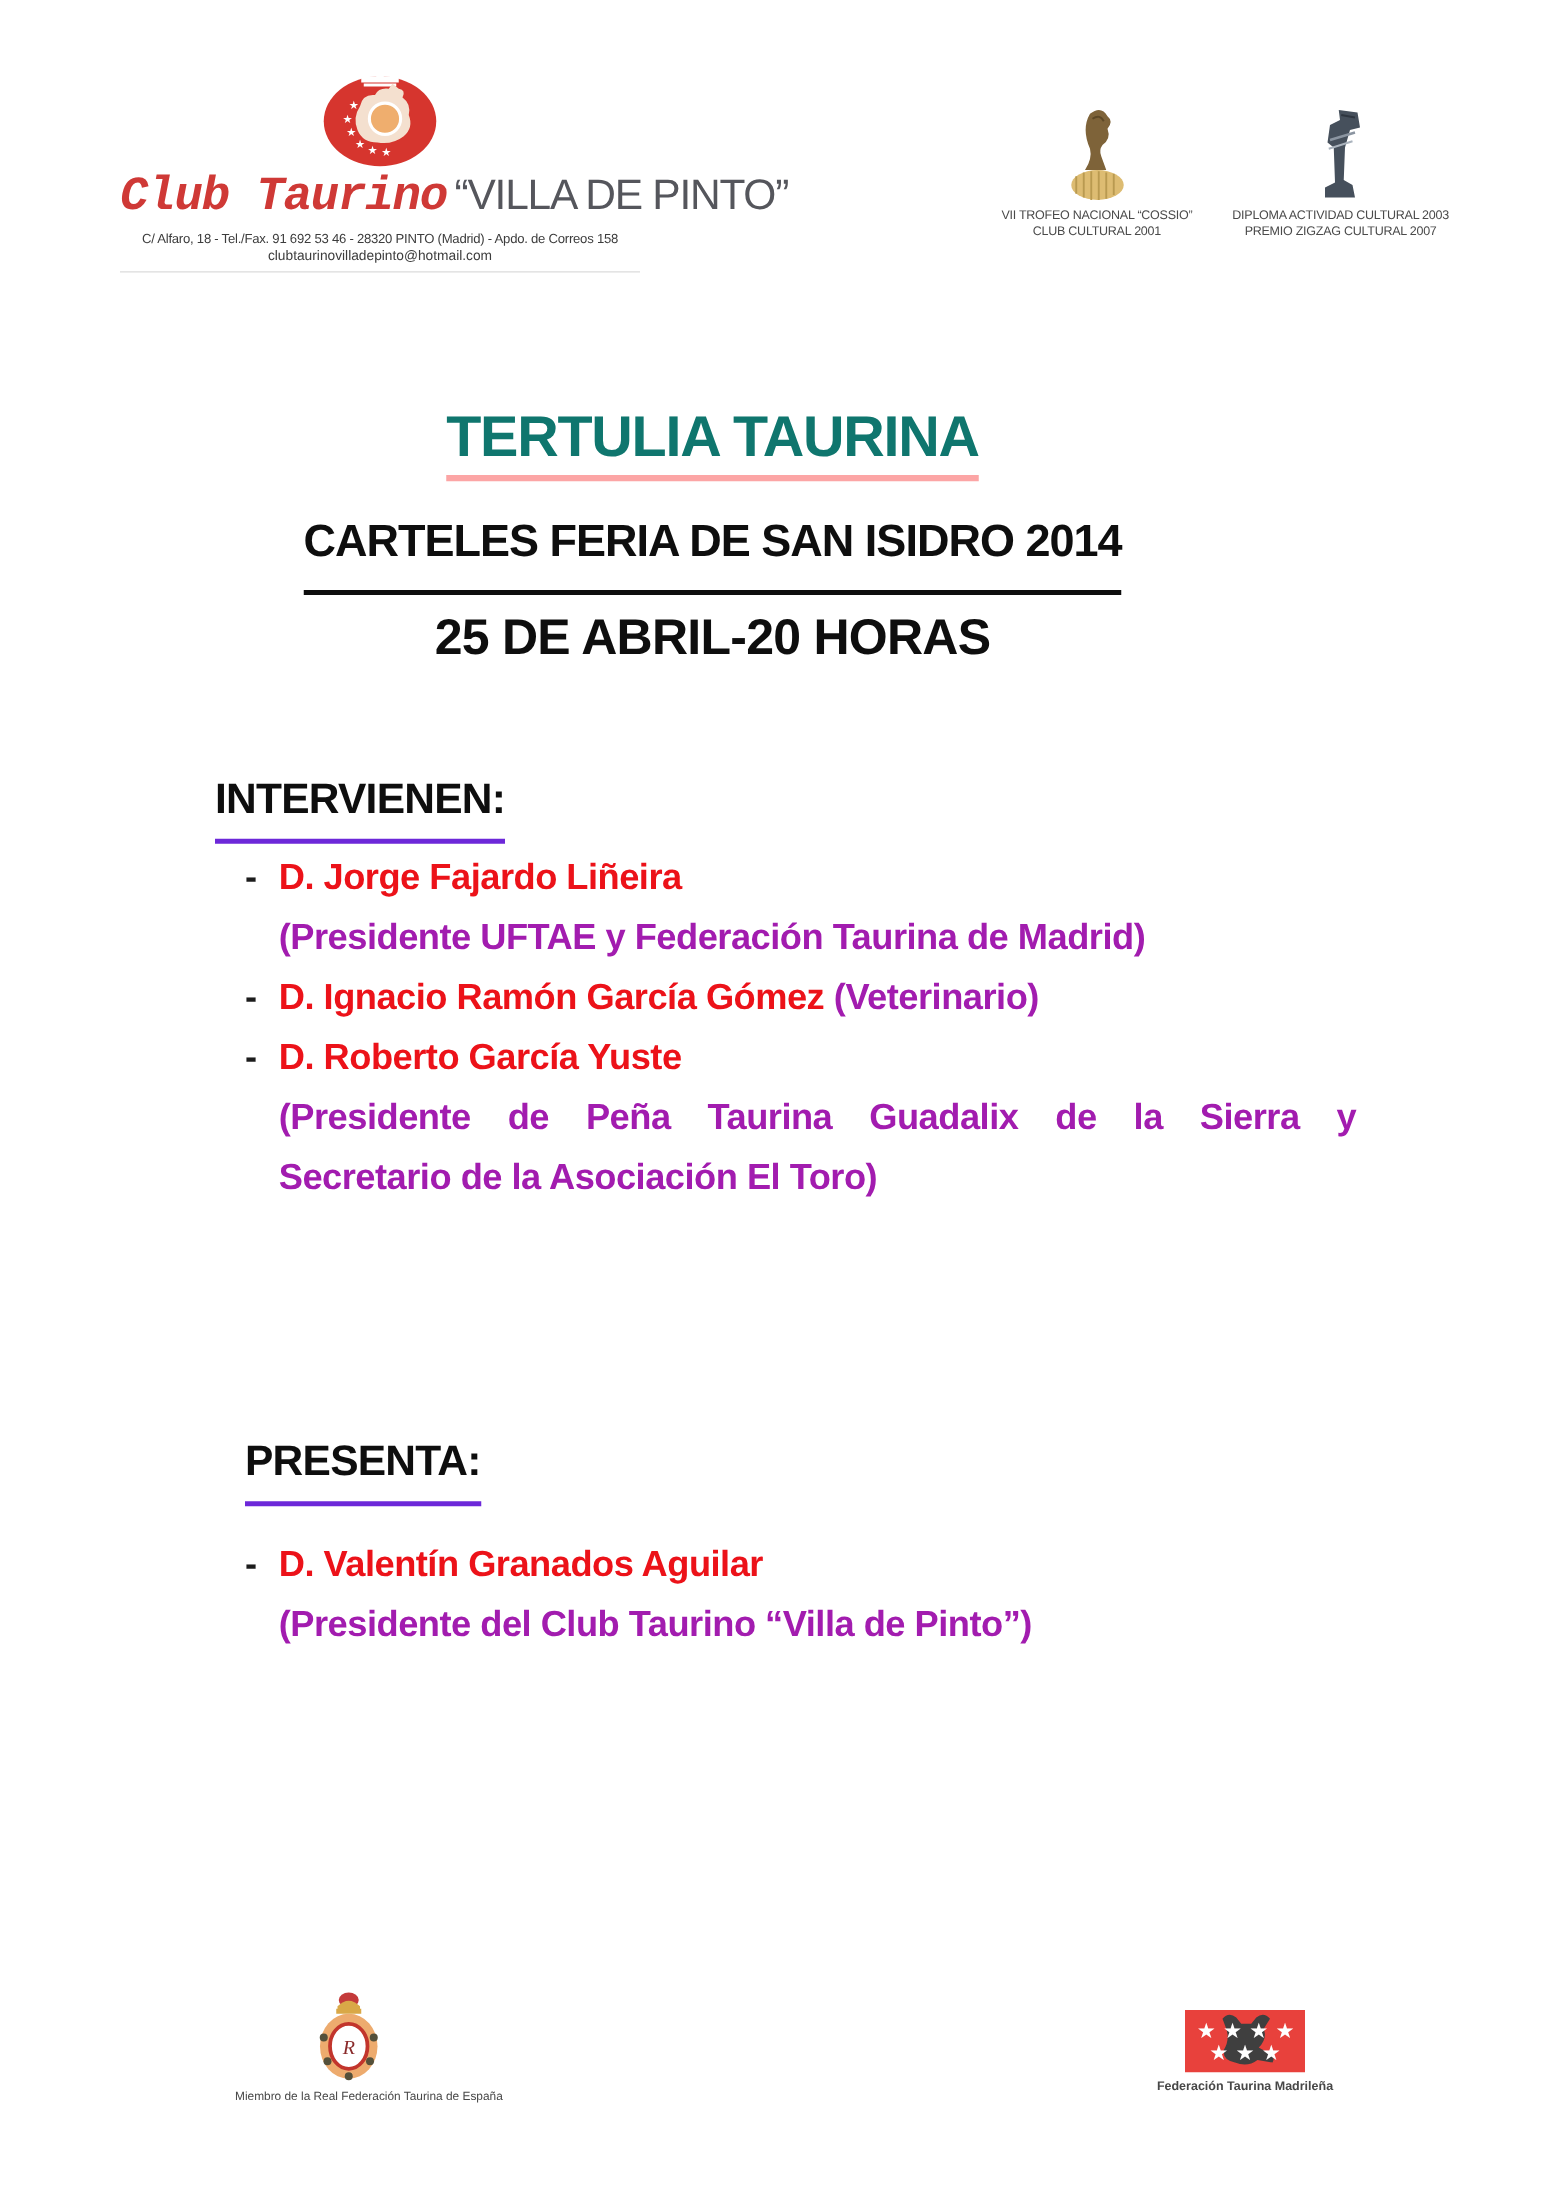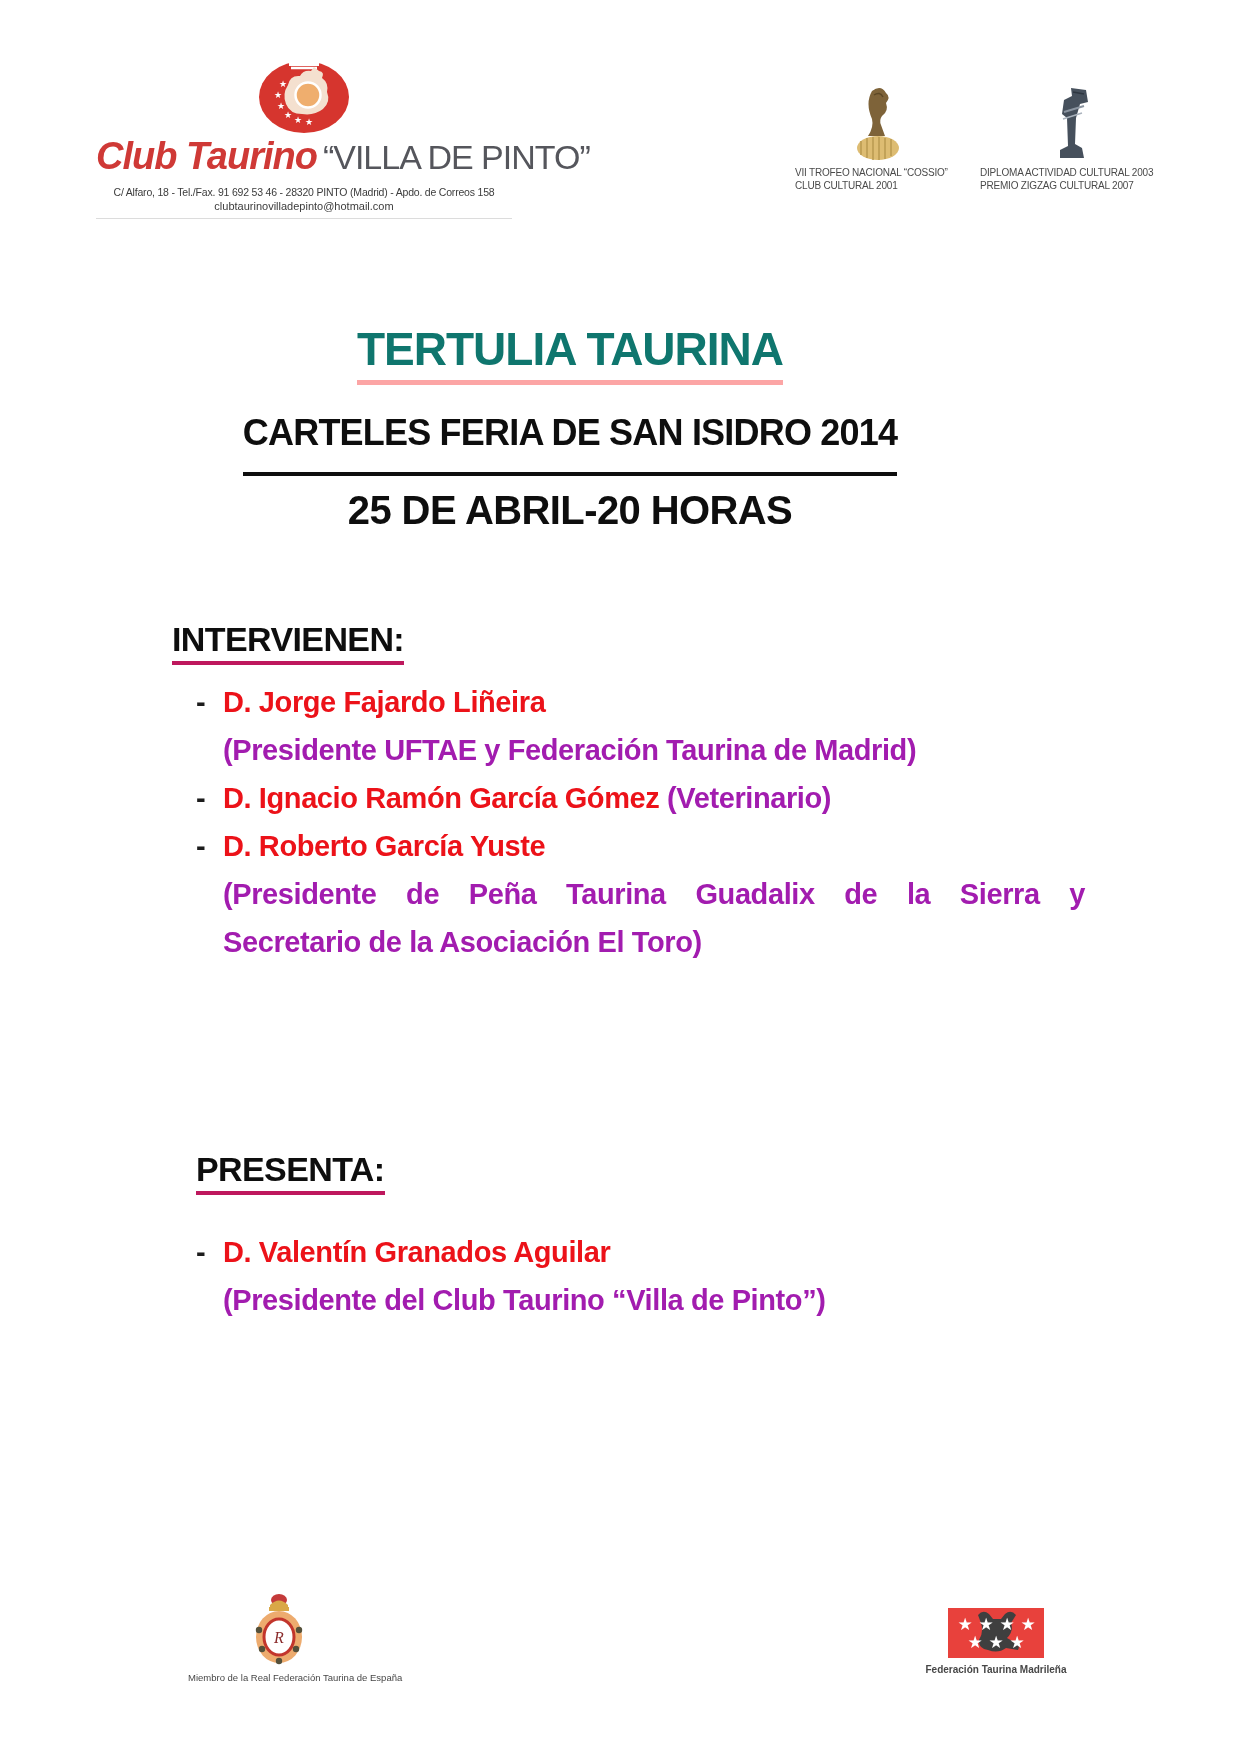--- a/index.html
+++ b/index.html
@@ -14,32 +14,32 @@
   
   .hdr-left{
     position:absolute;left:96px;top:52px;width:416px;
     text-align:center;
     border-bottom:1px solid #dcdcdc;
     padding-bottom:6px;
   }
   .club-logo{display:block;margin:0 auto 4px auto;}
   .club-nameline{white-space:nowrap;line-height:36px;}
   .club-script{
-    font-family:Liberation Sans, sans-serif;
+    font-family:Liberation Mono, monospace;
     font-style:italic;font-weight:bold;
     font-size:38px;color:#cf3936;letter-spacing:-1px;
     margin-right:6px;
   }
   .club-quoted{
     font-size:34px;color:#55565c;letter-spacing:-1px;
   }
   .club-address{font-size:10.5px;color:#3c3c3c;margin-top:4px;letter-spacing:-0.2px;white-space:nowrap;}
   .club-email{font-size:11px;color:#3c3c3c;margin-top:2px;}
   .award{
-    position:absolute;top:84px;text-align:left;color:#4a4a4a;
+    position:absolute;top:84px;text-align:center;color:#4a4a4a;
   }
   .award-1{left:795px;width:165px;}
   .award-2{left:980px;width:185px;}
   .award svg{display:block;margin:0 auto 4px auto;}
   .award-caption{font-size:10px;line-height:13px;letter-spacing:-0.2px;white-space:nowrap;}
   
   .center-col{position:absolute;left:0;width:1140px;text-align:center;}
   .t-main{top:322px;}
   .t-main span{
     font-size:46px;font-weight:bold;letter-spacing:-1px;color:#0f766e;
@@ -49,21 +49,21 @@
   .t-sub span{
     font-size:36px;font-weight:bold;letter-spacing:-0.8px;color:#0e0e0e;
     border-bottom:4px solid #0e0e0e;padding-bottom:18px;display:inline-block;
   }
   .t-date{top:488px;}
   .t-date span{font-size:40px;font-weight:bold;letter-spacing:-0.6px;color:#0e0e0e;display:inline-block;}
   
   .sec-heading{
     position:absolute;font-size:34px;font-weight:bold;letter-spacing:-0.6px;color:#0e0e0e;
   }
-  .sec-heading span{border-bottom:4px solid #be185d;padding-bottom:2px;display:inline-block;}
+  .sec-heading span{border-bottom:4px solid #6d28d9;padding-bottom:12px;display:inline-block;}
   .heading-1{left:172px;top:620px;}
   .heading-2{left:196px;top:1150px;}
   .list{
     position:absolute;left:196px;
     font-size:29px;font-weight:bold;letter-spacing:-0.4px;color:#161616;
   }
   .list-1{top:678px;width:900px;}
   .list-2{top:1228px;width:900px;}
   .row{line-height:48px;white-space:nowrap;}
   .row .dash{display:inline-block;width:27px;color:#1c1c1c;}

